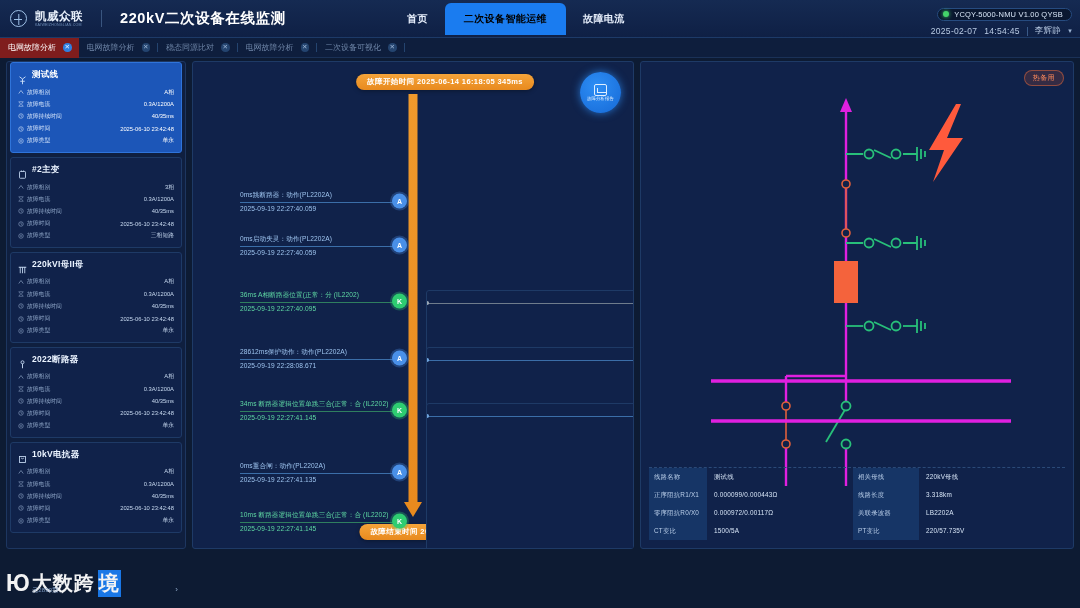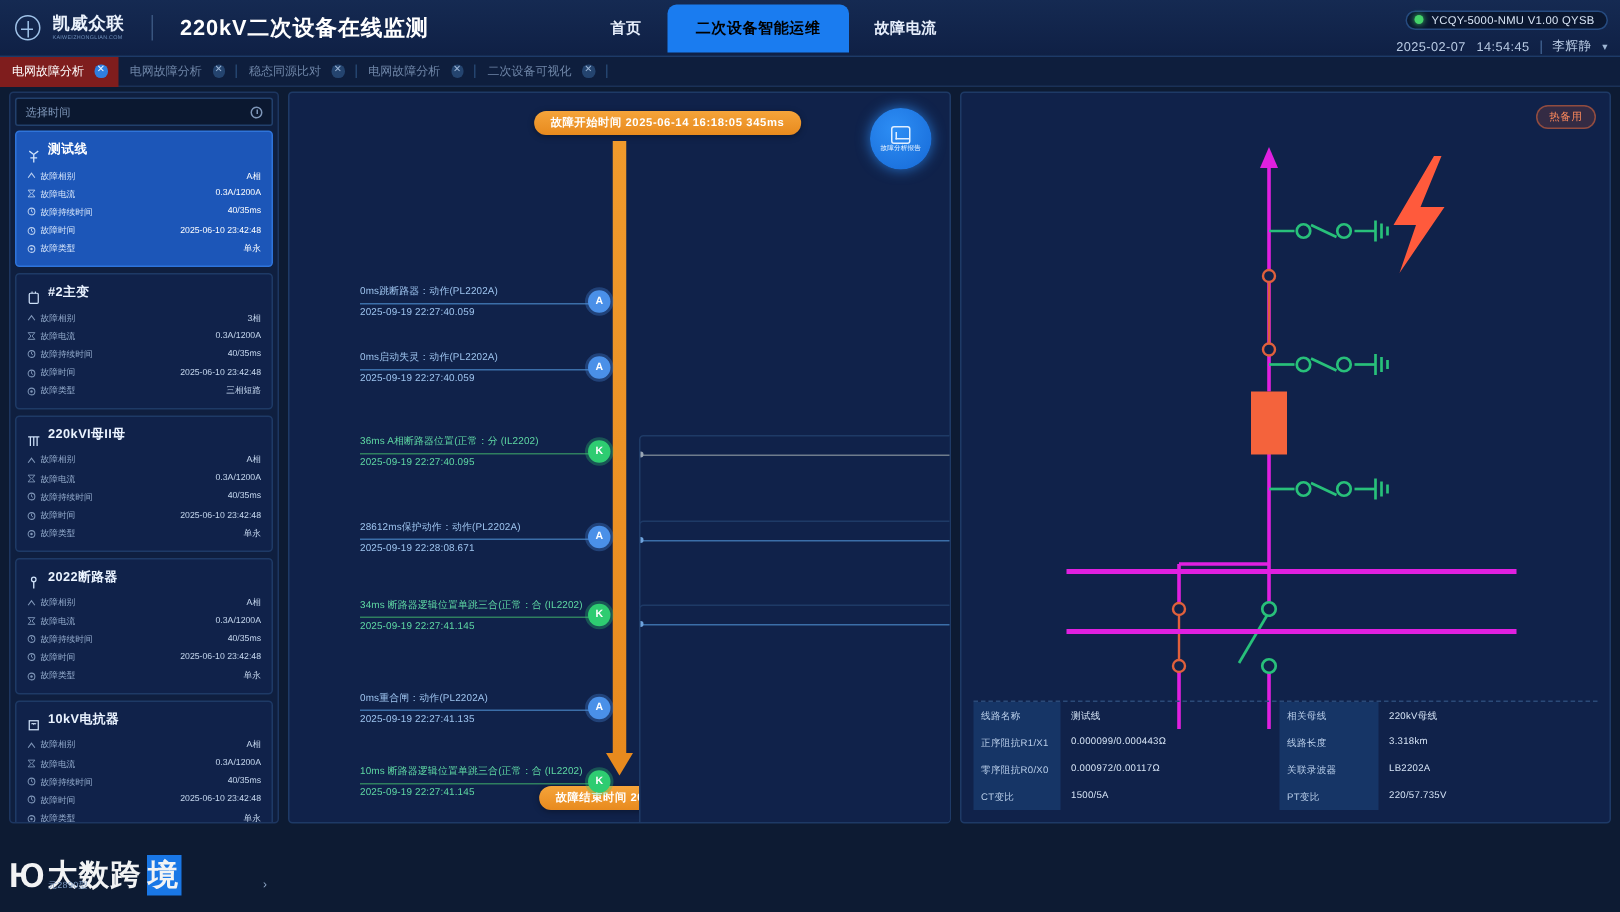--- a/index.html
+++ b/index.html
@@ -277,24 +277,20 @@
     </div>
     <div class="tab-div"></div>
     <div class="tab">
       <span>二次设备可视化</span>
       <span class="tab-close">✕</span>
     </div>
     <div class="tab-div"></div>
   </div>
 
   <div class="sidebar">
-    <div class="date-picker">
-      <span>选择时间</span>
-      <span class="clock-ico"></span>
-    </div>
     <div class="card-list" id="card-list">
         <div class="card selected">
           <div class="card-head">
        <span class="card-ico"><svg viewBox="0 0 12 12" width="9" height="9">
                 <path d="M2 1 L6 4 L10 1 M6 4 V11 M3 7 H9" stroke="currentColor" stroke-width="1.2" fill="none"></path>
               </svg></span>
        <span class="card-title">测试线</span>
      </div>
           <div class="card-row">
        <span class="lbl">

